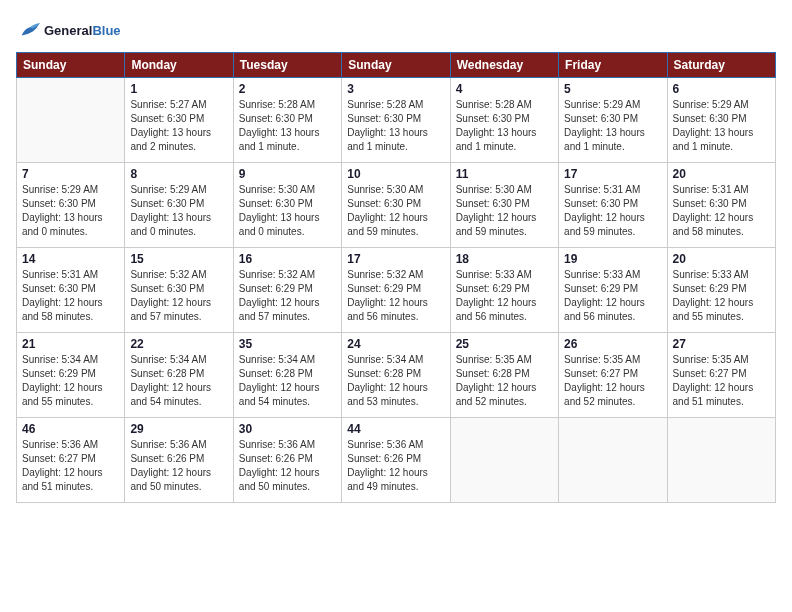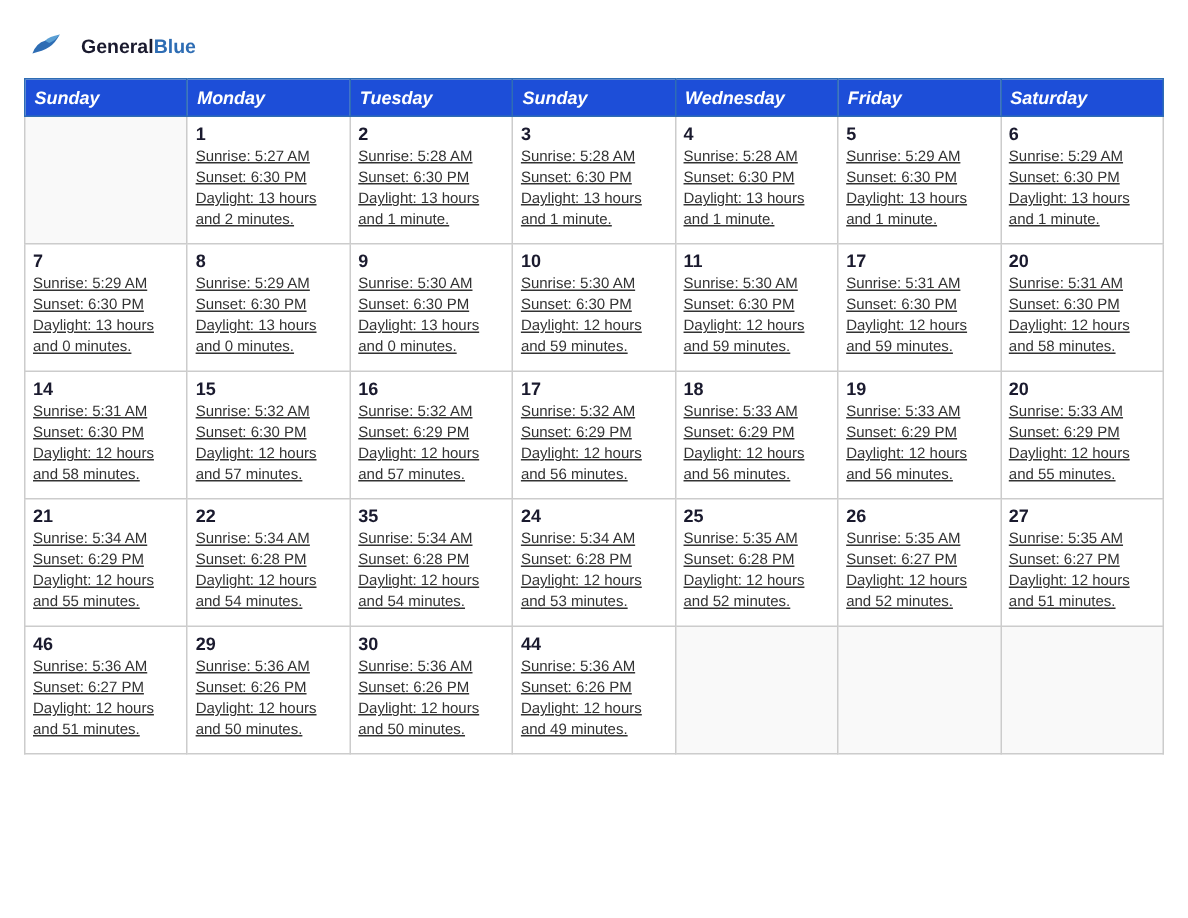--- a/index.html
+++ b/index.html
@@ -12,21 +12,21 @@
     }
     .header-area {
       display: flex;
       justify-content: space-between;
       align-items: flex-start;
       margin-bottom: 8px;
     }
     .logo {
       display: flex;
       align-items: center;
-      gap: 10px;
+      gap: 0;
     }
     .logo-bird {
       width: 28px;
       height: 28px;
     }
     .title-area {
       text-align: right;
     }
     .main-title {
       font-size: 36px;
@@ -37,47 +37,45 @@
     .subtitle {
       font-size: 16px;
       color: #333;
     }
     .calendar-table {
       width: 100%;
       border-collapse: collapse;
       font-size: 11px;
     }
     .calendar-table th {
-      background: #1d4ed8;
+      background: #7f1d1d;
       color: #fff;
       text-align: left;
       padding: 5px 6px;
       font-size: 12px;
       font-weight: bold;
       border: 1px solid #2e6db4;
-      font-style: italic;
     }
     .calendar-table td {
       border: 1px solid #ccc;
       vertical-align: top;
       padding: 4px 5px;
       width: calc(100% / 7);
       min-height: 80px;
     }
     .day-number {
       font-weight: bold;
       font-size: 12px;
       color: #1a1a2e;
       margin-bottom: 2px;
     }
     .day-info {
       font-size: 10px;
       color: #333;
       line-height: 1.4;
-      text-decoration: underline;
     }
     .empty-cell {
       background: #f9f9f9;
     }
     .week-row td {
       height: 85px;
     }
   </style>
 </head>
 <body>

